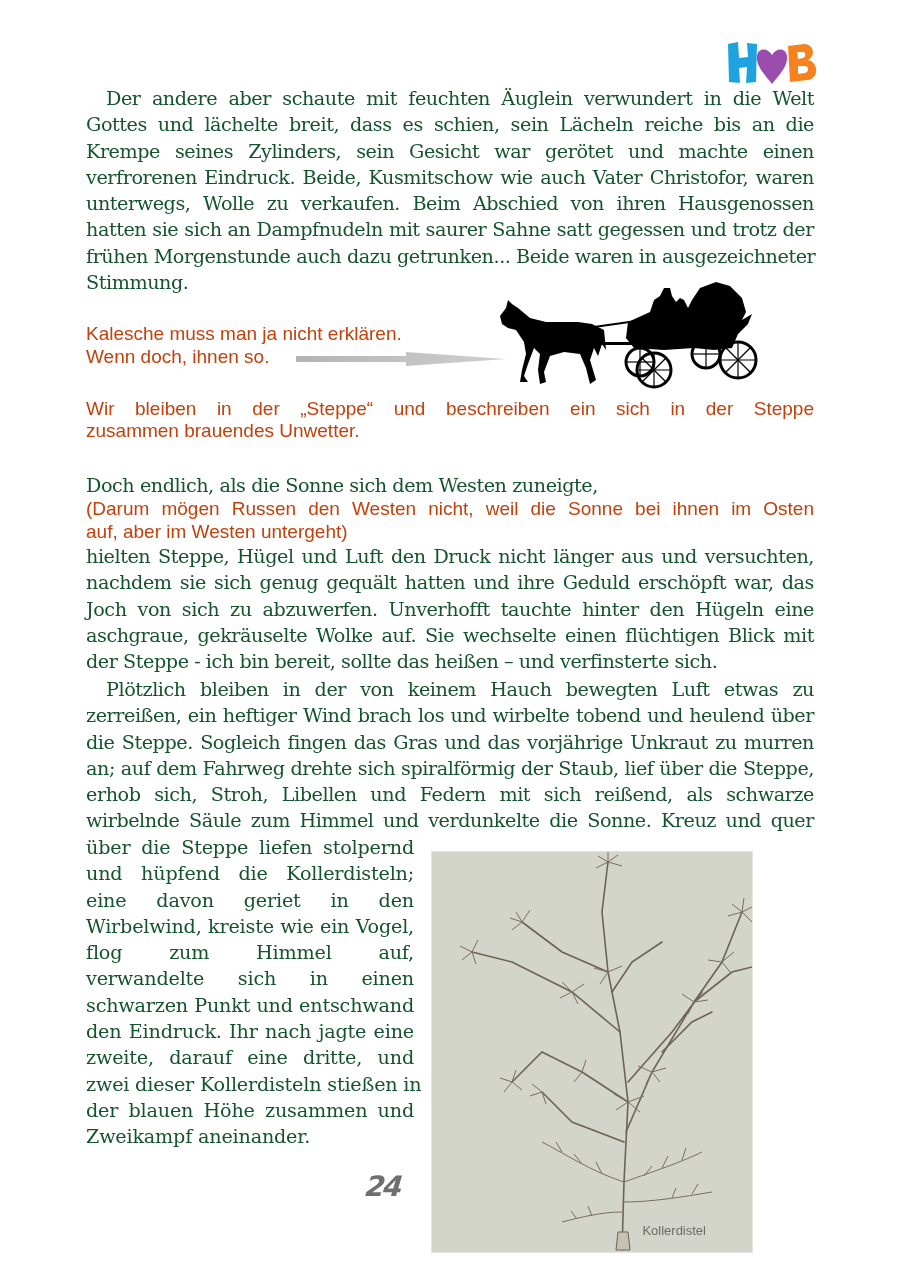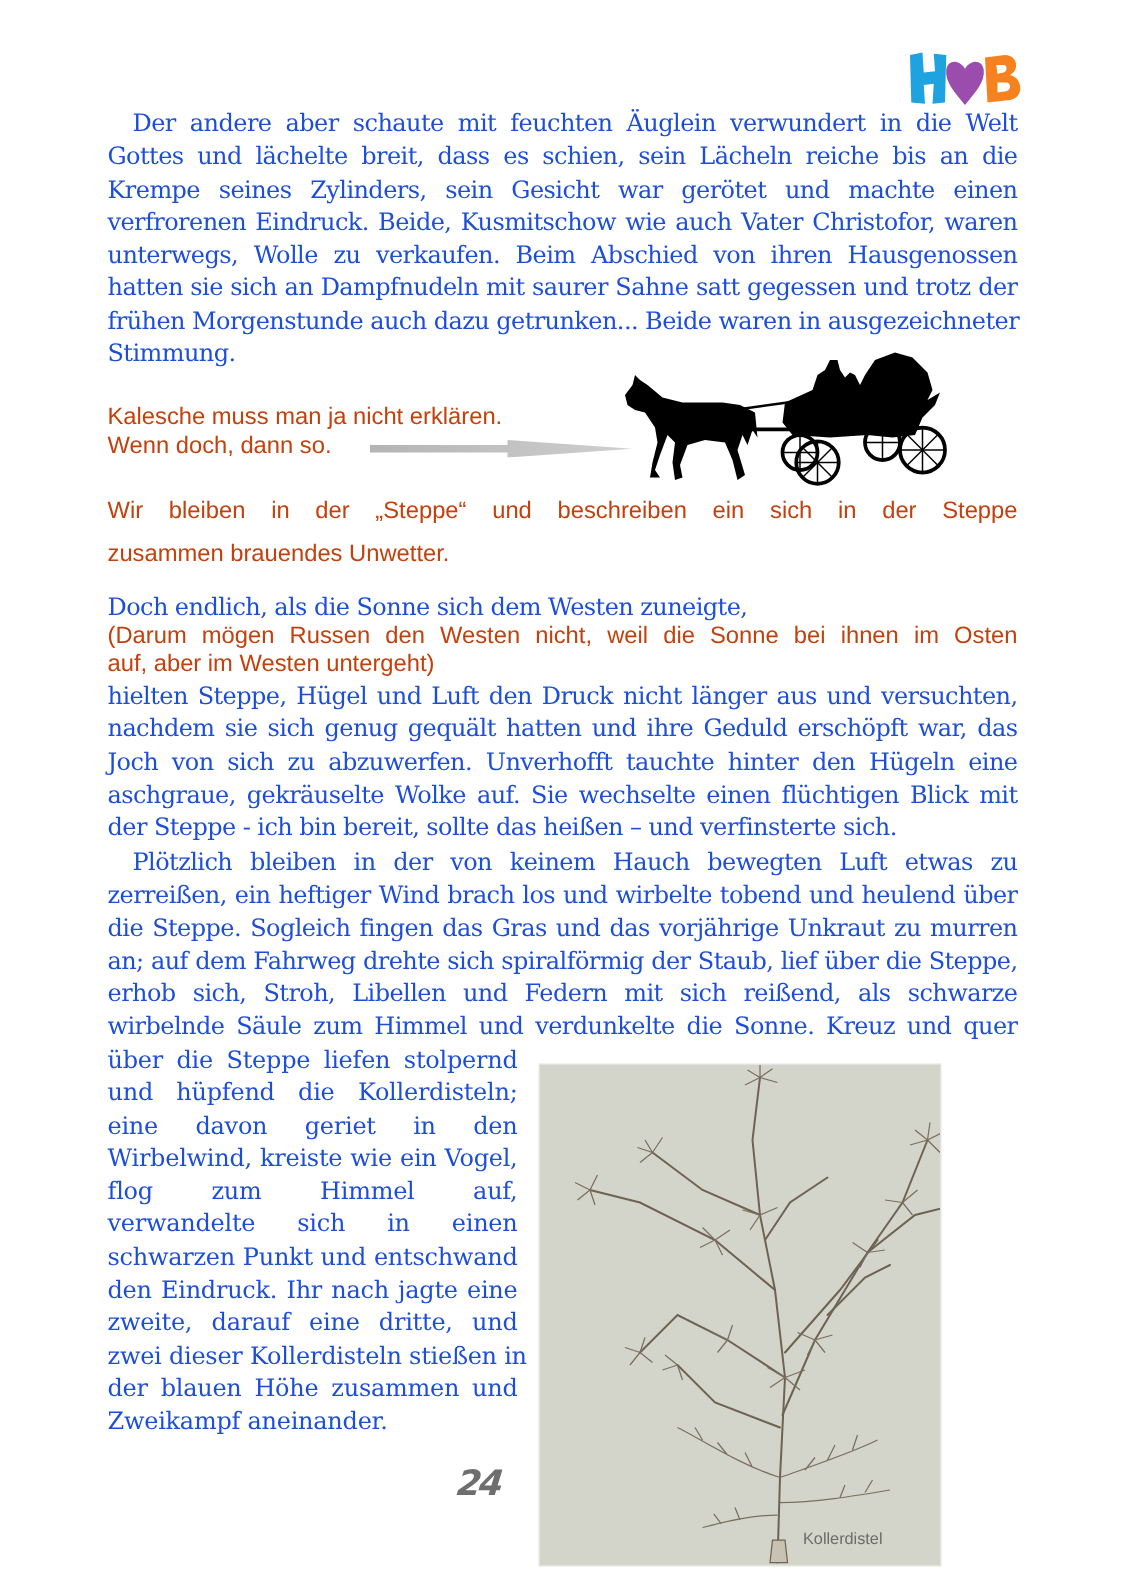--- a/index.html
+++ b/index.html
@@ -1,17 +1,17 @@
 <!DOCTYPE html>
 <html><head>
   <meta charset="utf-8">
   <style>
     html, body { margin: 0; padding: 0; background: #ffffff; }
     body { width: 900px; height: 1274px; position: relative; overflow: hidden; }
-    .serif { font-family: "DejaVu Serif", "Liberation Serif", serif; font-size: 19.2px; line-height: 26.3px; color: #1d4ed8; letter-spacing: -0.45px; }
+    .serif { font-family: "DejaVu Serif", "Liberation Serif", serif; font-size: 19.2px; line-height: 26.3px; color: #14532d; letter-spacing: -0.45px; }
     .sans { font-family: "Liberation Sans", sans-serif; font-size: 19px; line-height: 23px; color: #c2410c; }
     .block { position: absolute; left: 86px; width: 728px; text-align: justify; }
     .line { display: block; text-align: justify; text-align-last: justify; white-space: nowrap; height: 26.3px; }
     .line.last { text-align-last: left; }
     .indent { padding-left: 20px; }
 
     .logo { position: absolute; left: 724px; top: 38px; width: 96px; height: 50px; }
 
     .carriage-note { position: absolute; left: 86px; top: 322px; }
     .arrow { position: absolute; left: 296px; top: 352px; width: 210px; height: 14px; }
@@ -42,21 +42,21 @@
   <span class="line">Krempe seines Zylinders, sein Gesicht war gerötet und machte einen</span>
   <span class="line">verfrorenen Eindruck. Beide, Kusmitschow wie auch Vater Christofor, waren</span>
   <span class="line">unterwegs, Wolle zu verkaufen. Beim Abschied von ihren Hausgenossen</span>
   <span class="line">hatten sie sich an Dampfnudeln mit saurer Sahne satt gegessen und trotz der</span>
   <span class="line">frühen Morgenstunde auch dazu getrunken... Beide waren in ausgezeichneter</span>
   <span class="line last">Stimmung.</span>
 </div>
 
 <div class="carriage-note sans">
   <div>Kalesche muss man ja nicht erklären.</div>
-  <div>Wenn doch, dann so.</div>
+  <div>Wenn doch, ihnen so.</div>
 </div>
 
 <div class="arrow">
   <svg width="210" height="14" viewBox="0 0 210 14">
     <defs>
       <linearGradient id="ag" x1="0" x2="1" y1="0" y2="0">
         <stop offset="0" stop-color="#b4b4b4"></stop>
         <stop offset="1" stop-color="#cfcfcf"></stop>
       </linearGradient>
     </defs>
@@ -94,21 +94,21 @@
       <line x1="146" y1="70" x2="146" y2="98"></line>
         <line x1="132" y1="84" x2="160" y2="84"></line>
       <line x1="212" y1="62" x2="212" y2="90"></line>
         <line x1="198" y1="76" x2="226" y2="76"></line>
     </g>
   </svg>
 </div>
 
 <div class="block sans" style="top:398px; line-height:22px;">
   <span class="line" style="height:22px;">Wir bleiben in der „Steppe“ und beschreiben ein sich in der Steppe</span>
-  <span class="line last" style="height:22px;margin-top:13px;">zusammen brauendes Unwetter.</span>
+  <span class="line last" style="height:22px;">zusammen brauendes Unwetter.</span>
 </div>
 
 <div class="block serif" style="top:473px; text-align:left;">
   <span class="line last">Doch endlich, als die Sonne sich dem Westen zuneigte,</span>
 </div>
 <div class="block sans" style="top:497px; line-height:23px;">
   <span class="line" style="height:23px;">(Darum mögen Russen den Westen nicht, weil die Sonne bei ihnen im Osten</span>
   <span class="line last" style="height:23px;">auf, aber im Westen untergeht)</span>
 </div>
 <div class="block serif" style="top:544px;">

